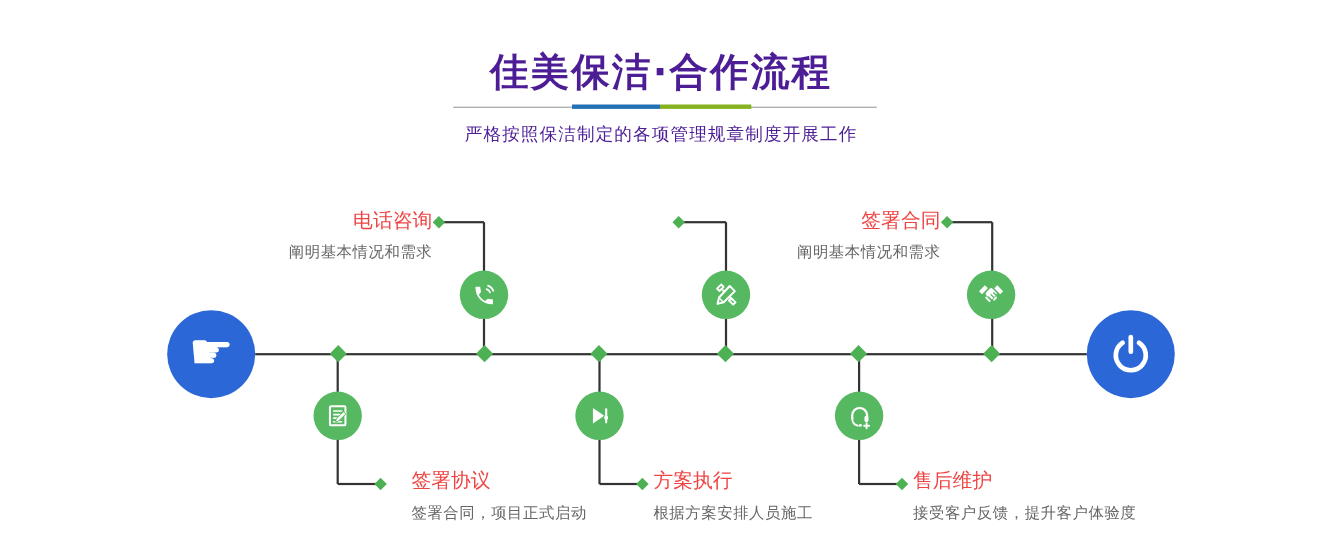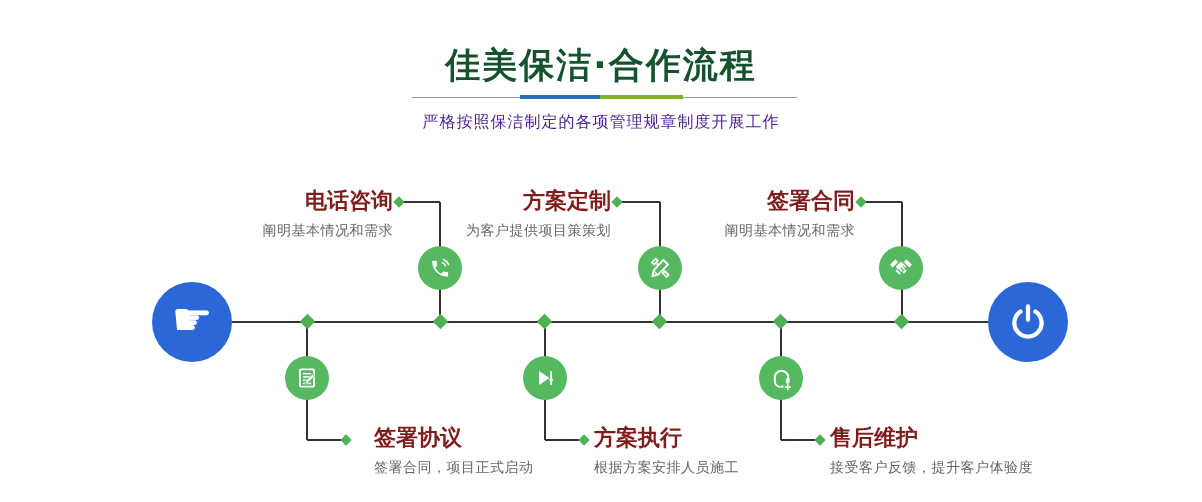--- a/index.html
+++ b/index.html
@@ -2,21 +2,21 @@
 <html><head>
 <meta charset="utf-8">
 <style>
   html,body{margin:0;padding:0;background:#fff;}
   .page{
     position:relative;width:1202px;height:502px;background:#ffffff;
     font-family:"DejaVu Sans","Liberation Sans",sans-serif;overflow:hidden;
   }
   .page-title{
     position:absolute;top:42px;left:0;width:100%;text-align:center;
-    font-size:35px;font-weight:bold;color:#14532d;letter-spacing:2px;
+    font-size:35px;font-weight:bold;color:#4c1d95;letter-spacing:2px;
   }
   .divider-gray{position:absolute;top:97px;left:412px;width:385px;height:1px;background:#9b9b9b;}
   .divider-blue{position:absolute;top:95px;left:520px;width:80px;height:4px;background:#2270b5;}
   .divider-green{position:absolute;top:95px;left:600px;width:83px;height:4px;background:#86b21f;}
   .page-subtitle{
     position:absolute;top:112px;left:0;width:100%;text-align:center;
     font-size:16px;color:#4c1d95;letter-spacing:1px;
   }
   .h-line,.v-line{position:absolute;background:#333;}
   .h-line{height:2px;}
@@ -28,21 +28,21 @@
     position:absolute;border-radius:50%;
     display:flex;align-items:center;justify-content:center;
   }
   .node.green{width:44px;height:44px;background:#56b962;}
   .node.blue{width:80px;height:80px;background:#2b67d6;}
   .hand-glyph{
     color:#fff;font-size:46px;line-height:1;transform:translateY(-3px);
     font-family:"DejaVu Sans",sans-serif;
   }
   .step-text{position:absolute;}
-  .step-text .t{font-size:22px;font-weight:bold;color:#7f1d1d;line-height:22px;}
+  .step-text .t{font-size:18px;font-weight:normal;color:#ef4444;line-height:22px;}
   .step-text .d{font-size:14px;color:#666;line-height:20px;margin-top:8px;letter-spacing:0.5px;}
   .top-text{text-align:right;}
   .bottom-text{text-align:left;}
 </style>
 </head>
 <body>
 
 <div class="page">
 
   <div class="page-title">佳美保洁·合作流程</div>
@@ -144,24 +144,20 @@
       <path d="M6.1 13.5 c-.4 3.6 2 5.6 4.4 6" fill="none" stroke="#fff" stroke-width="1.6" stroke-linecap="round"></path>
       <circle cx="12.6" cy="19.3" r="1.2" fill="#fff"></circle>
       <path d="M17.6 17.6 v4 M15.6 19.6 h4" stroke="#fff" stroke-width="1.5" stroke-linecap="round"></path>
     </svg>
   </div>
 
   <div class="step-text top-text" style="right:809px;top:190px;">
     <div class="t">电话咨询</div>
     <div class="d">阐明基本情况和需求</div>
   </div>
-  <div class="step-text top-text" style="right:591px;top:190px;">
-    <div class="t">方案定制</div>
-    <div class="d">为客户提供项目策策划</div>
-  </div>
   <div class="step-text top-text" style="right:347px;top:190px;">
     <div class="t">签署合同</div>
     <div class="d">阐明基本情况和需求</div>
   </div>
 
   <div class="step-text bottom-text" style="left:356px;top:427px;margin-left:18px;">
     <div class="t">签署协议</div>
     <div class="d">签署合同，项目正式启动</div>
   </div>
   <div class="step-text bottom-text" style="left:830px;top:427px;">

